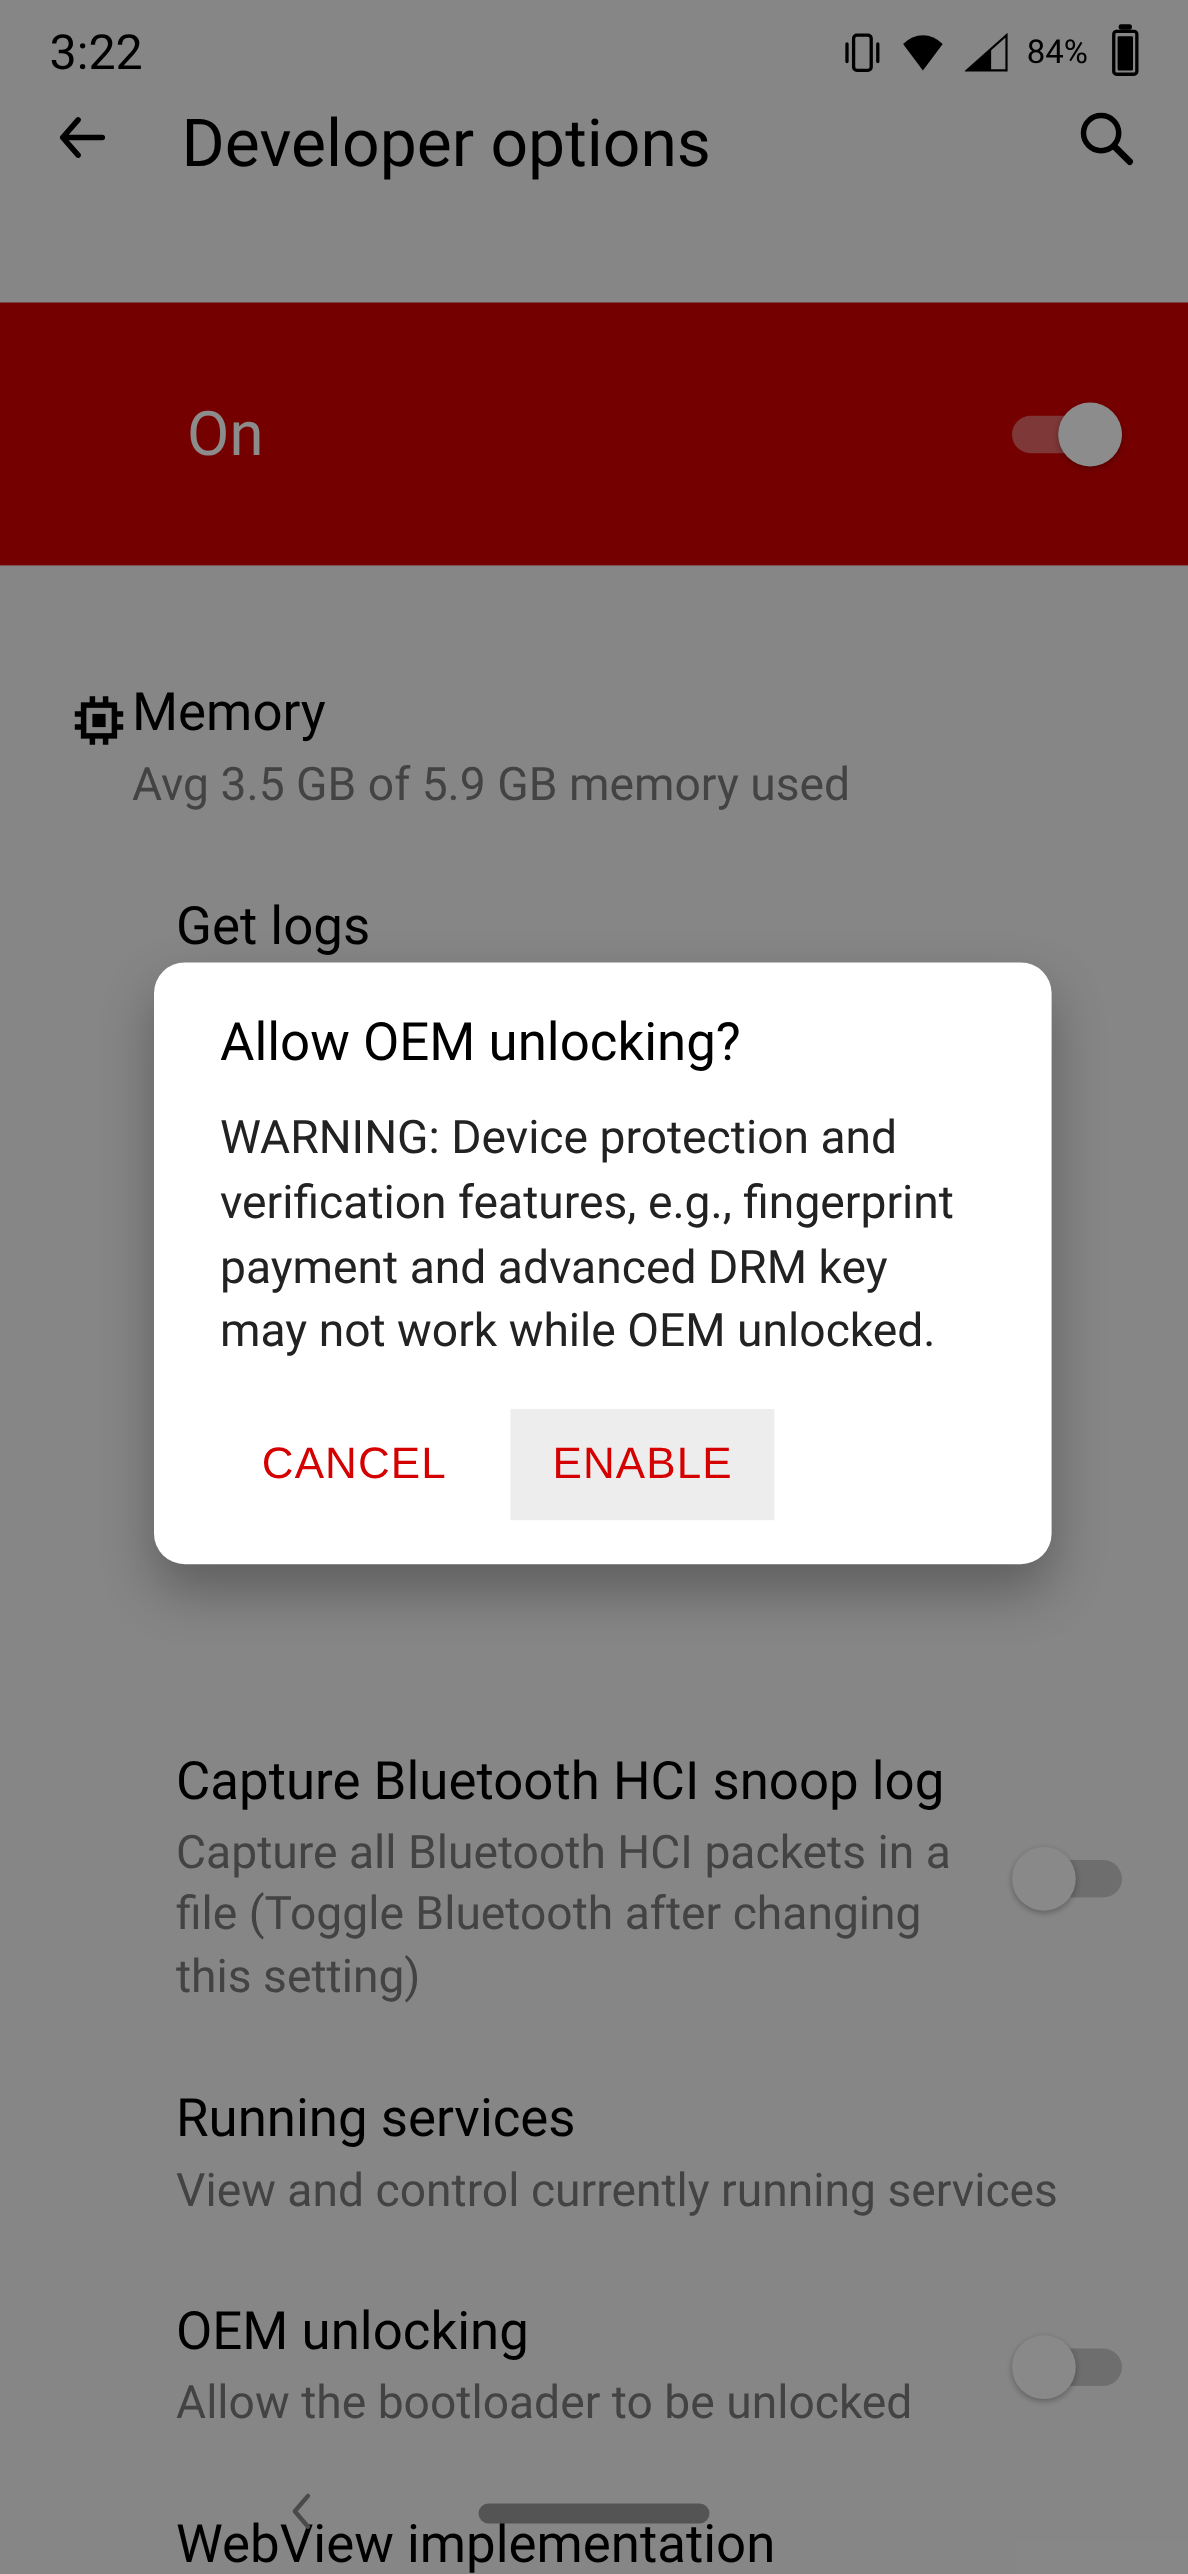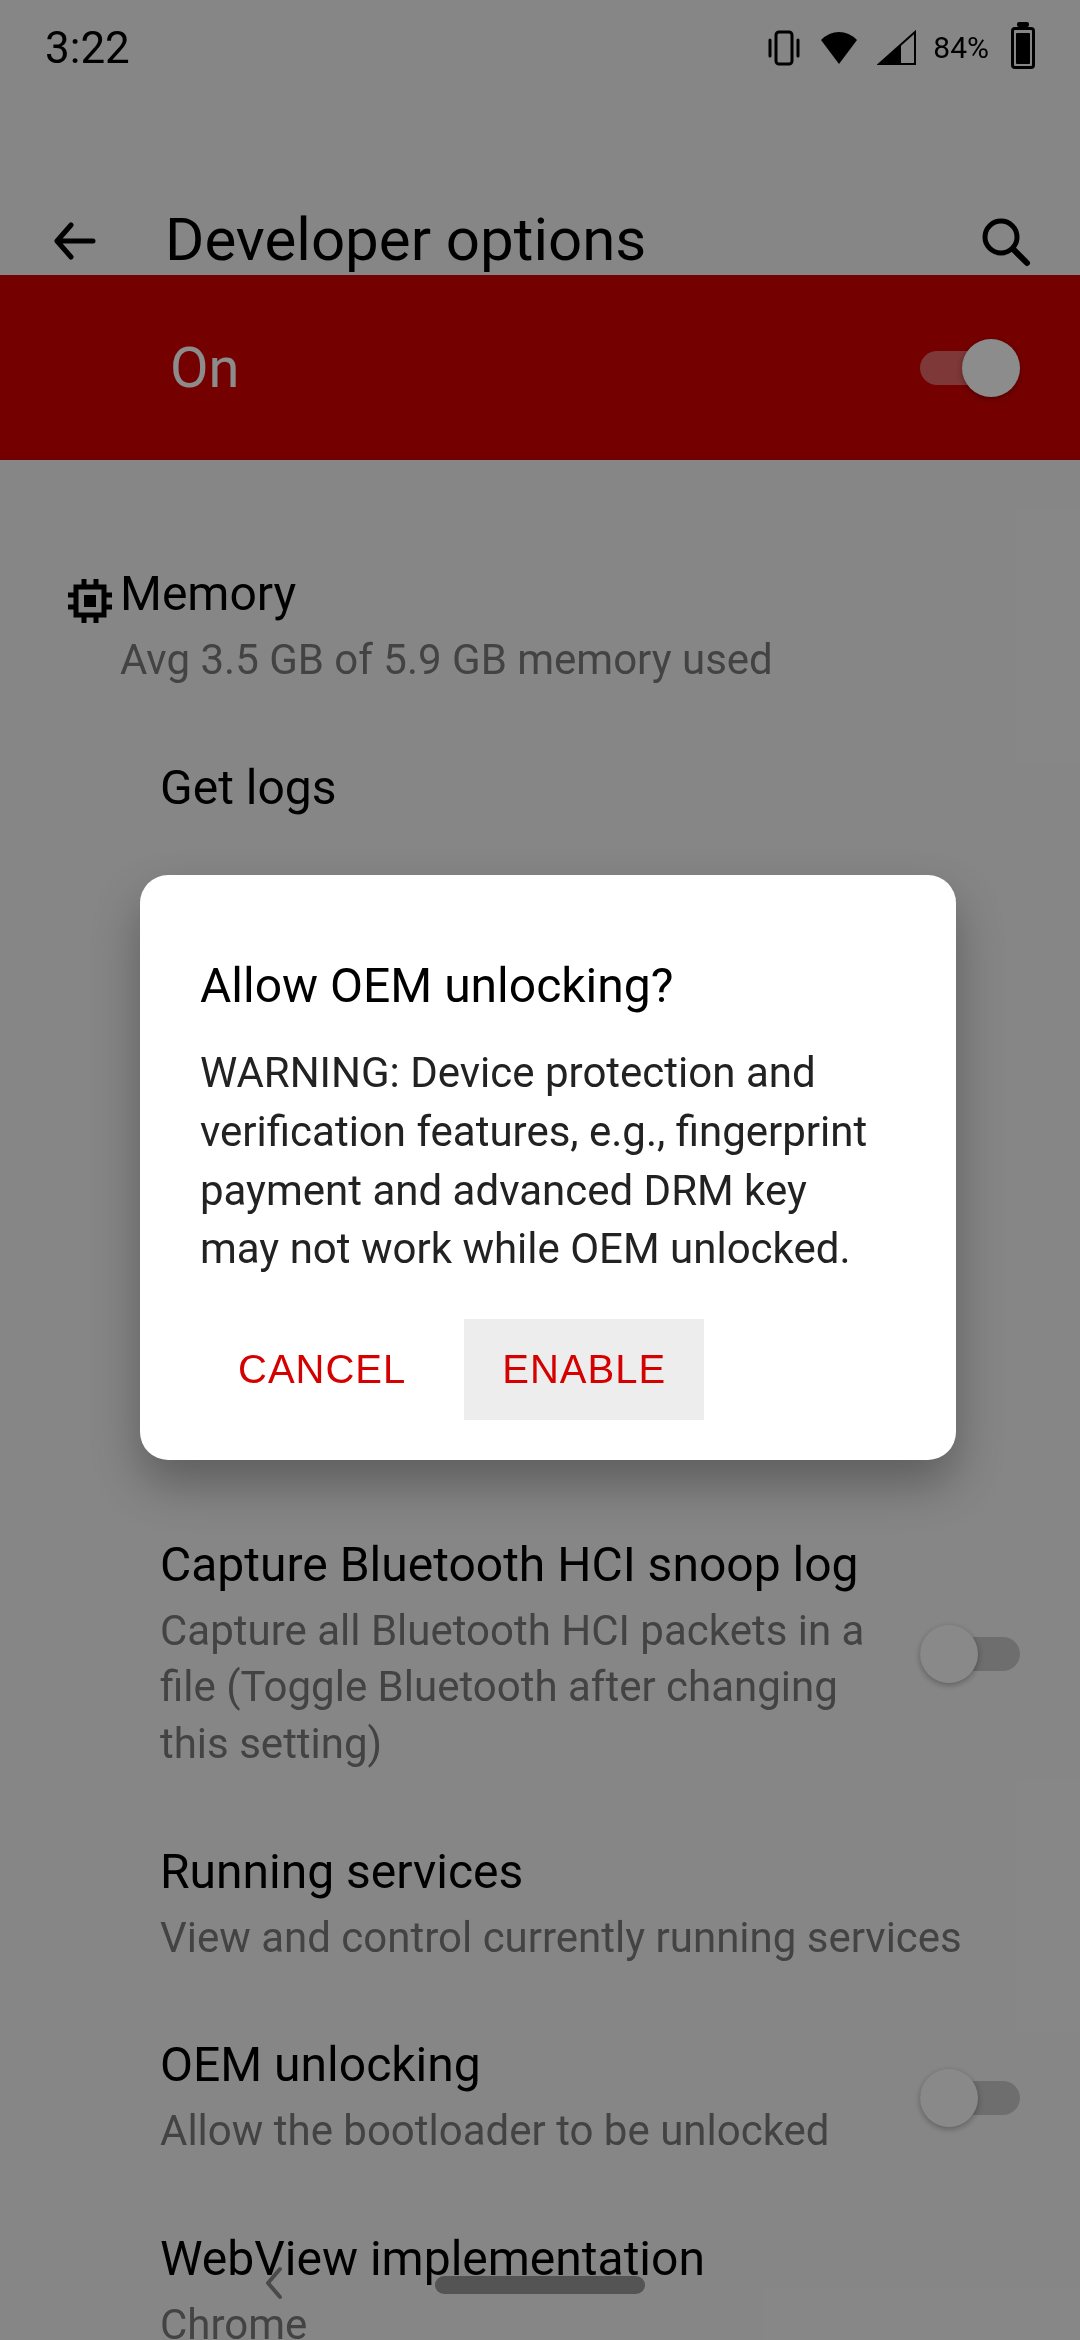--- a/index.html
+++ b/index.html
@@ -38,27 +38,27 @@
       content: ""; position: absolute; top: -8px; left: 50%; transform: translateX(-50%);
       width: 12px; height: 5px; background: #000; border-radius: 2px;
     }
     .battery-icon::after {
       content: ""; position: absolute; bottom: 2px; left: 2px; right: 2px;
       height: 84%; background: #000; border-radius: 1px;
     }
     .app-bar {
       height: 180px;
       display: flex;
-      align-items: flex-end;
+      align-items: flex-start;
       padding: 0 45px;
       gap: 60px;
     }
     .app-title { font-size: 60px; font-weight: 400; color: #000; flex: 1; }
     .toggle-banner {
-      height: 185px;
+      height: 239px;
       background: #d50000;
       display: flex;
       align-items: center;
       padding: 0 60px 0 170px;
       justify-content: space-between;
     }
     .toggle-banner-text { font-size: 56px; color: #fff; }
     .switch {
       width: 100px; height: 58px; position: relative;
     }
@@ -89,21 +89,21 @@
     .row-switch-cell { flex-shrink: 0; align-self: center; padding-left: 10px; }
     .indent { padding-left: 100px; }
     .scrim {
       position: absolute; inset: 0; background: rgba(0,0,0,0.45);
     }
     .dialog {
       position: absolute;
       left: 140px; right: 124px; top: 875px;
       background: #fff;
       border-radius: 28px;
-      padding: 82px 60px 40px 60px;
+      padding: 44px 60px 40px 60px;
       box-shadow: 0 24px 48px rgba(0,0,0,0.3);
     }
     .dialog-title { font-size: 48px; color: #000; margin-bottom: 30px; }
     .dialog-body { font-size: 42px; color: #222; line-height: 1.4; margin-bottom: 40px; }
     .dialog-actions { display: flex; justify-content: flex-start; gap: 20px; }
     .dialog-btn {
       font-size: 40px; font-weight: 500; color: #d50000;
       letter-spacing: 1px; padding: 28px 38px; border: none; background: transparent;
       cursor: pointer;
     }

